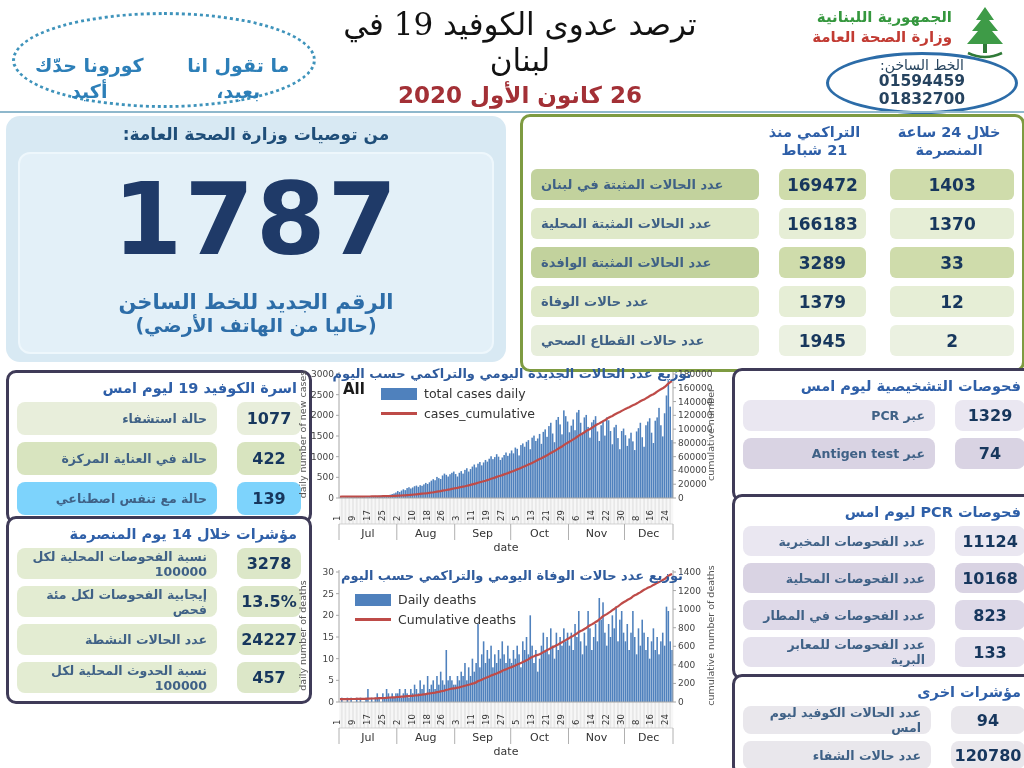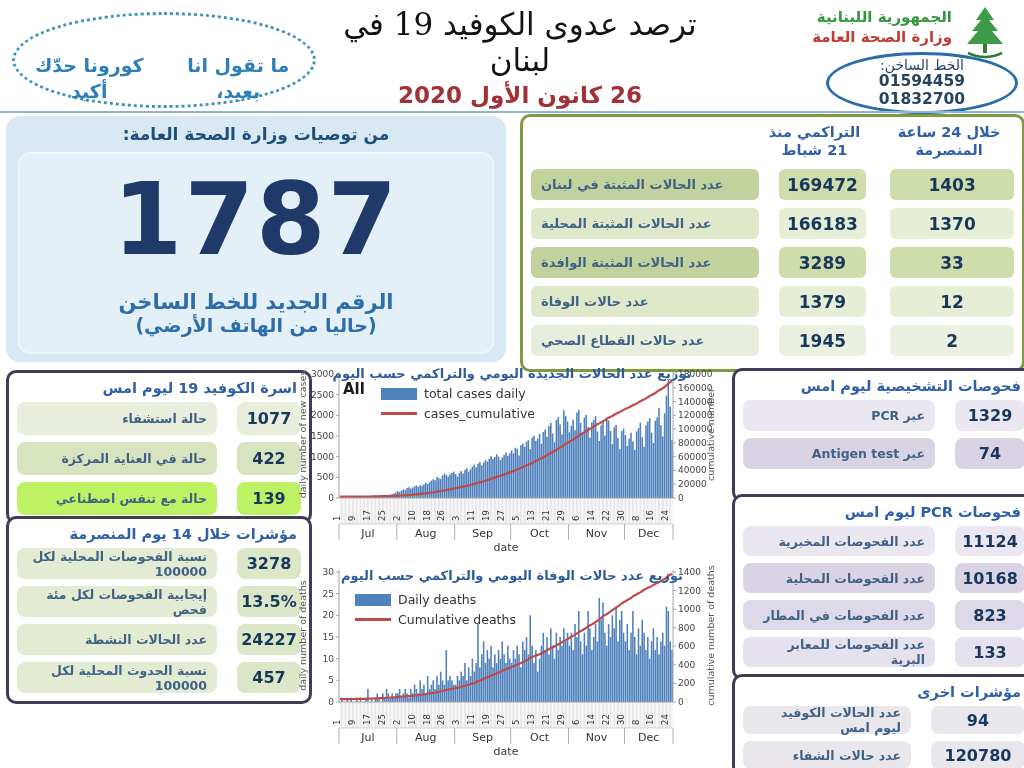--- a/index.html
+++ b/index.html
@@ -62,22 +62,22 @@
   .panel-14d{left:6px;top:516px;width:284px;height:172px;}
   .panel-14d .prow{height:31px;}
   .panel-diag{left:732px;top:368px;width:282px;height:118px;}
   .panel-diag .prow{height:31px;}
   .panel-diag .p-value{width:70px;}
   .panel-pcr{left:732px;top:494px;width:282px;height:170px;}
   .panel-pcr .prow{height:30px;}
   .panel-pcr .p-value{width:70px;}
   .panel-other{left:732px;top:674px;width:282px;height:86px;}
   .panel-other .prow{height:28px;}
-  .panel-other .p-value{width:94px;text-align:center;}
-  .bg-g1{background:#e8eedb;} .bg-g2{background:#d8e4bf;} .bg-g3{background:#bef264;}
+  .panel-other .p-value{width:74px;text-align:center;}
+  .bg-g1{background:#e8eedb;} .bg-g2{background:#d8e4bf;} .bg-g3{background:#7dd3fc;}
   .bg-g4{background:#e3ecd2;} .bg-g4v{background:#dce7c8;}
   .bg-l1{background:#eae7f1;} .bg-l2{background:#d9d3e3;} .bg-l3{background:#ded9e8;} .bg-l4{background:#e5e1ed;}
   .bg-gr{background:#e9e7ec;}
 
   
   .chart{position:absolute;}
   .chart-1{left:293px;top:366px;width:438px;height:196px;}
   .chart-2{left:293px;top:564px;width:438px;height:202px;}
   .c-title{position:absolute;left:0;top:0;width:100%;text-align:center;direction:rtl;
     color:#2f5b9d;font-weight:bold;font-size:13px;}

